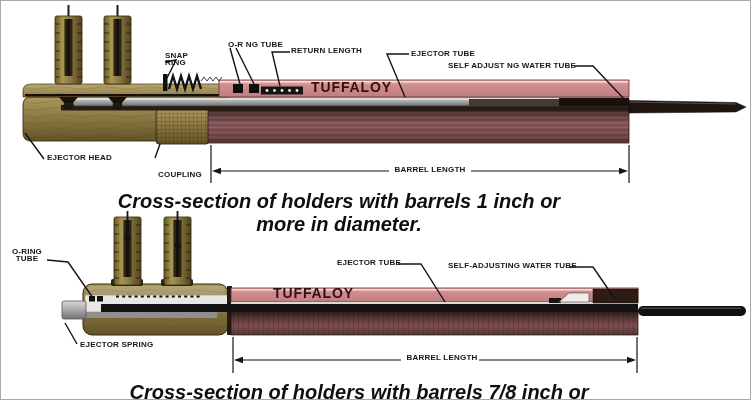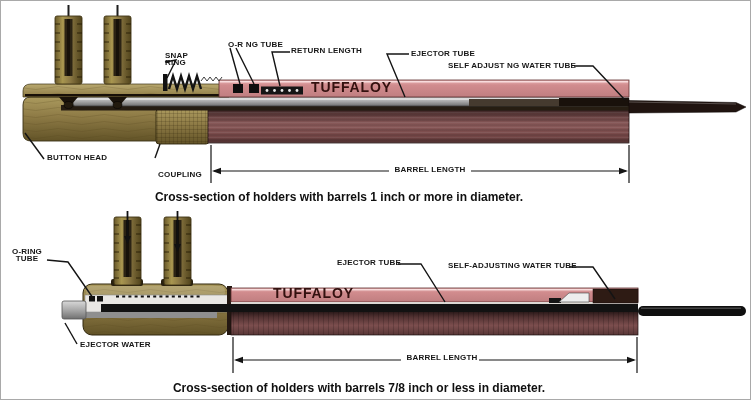--- a/index.html
+++ b/index.html
@@ -9,22 +9,22 @@
     font-family:"Liberation Sans", sans-serif;
   }
   .art{position:absolute; left:0; top:0;}
   .lbl{
     position:absolute; font-weight:700; font-size:8px; line-height:7px;
     letter-spacing:.2px; color:#161616; white-space:nowrap;
   }
   .center{text-align:center;}
   .brand{font-size:14px; letter-spacing:.9px; color:#33110f;}
   .caption{
-    position:absolute; width:460px; text-align:center; 
-    font-weight:700; font-size:12px; color:#0f0f0f;
+    position:absolute; width:460px; text-align:center; font-style:italic;
+    font-weight:700; font-size:20px; color:#0f0f0f;
   }
 </style>
 </head>
 <body>
 
 <div class="canvas">
 
   <svg class="art" width="751" height="400" viewBox="0 0 751 400">
     <defs>
       <linearGradient id="gBrassV" x1="0" y1="0" x2="0" y2="1">
@@ -265,29 +265,29 @@
 
   <div class="lbl" style="left:140px; top:51px;margin-left:24px;">
     <div>SNAP</div>
     <div>RING</div>
   </div>
   <div class="lbl" style="left:227px; top:40px;">O-R NG TUBE</div>
   <div class="lbl" style="left:290px; top:46px;">RETURN LENGTH</div>
   <div class="lbl" style="left:410px; top:49px;">EJECTOR TUBE</div>
   <div class="lbl" style="left:447px; top:61px;">SELF ADJUST NG WATER TUBE</div>
   <div class="lbl brand center" style="left:310px; top:83px; width:60px;">TUFFALOY</div>
-  <div class="lbl" style="left:46px; top:153px;">BUTTON HEAD</div>
+  <div class="lbl" style="left:46px; top:153px;">EJECTOR HEAD</div>
   <div class="lbl" style="left:157px; top:152px;margin-top:18px;">COUPLING</div>
   <div class="lbl center" style="left:389px; top:165px; width:80px;">BARREL LENGTH</div>
   <div class="caption" style="left:108px; top:189px;">Cross-section of holders with barrels 1 inch or more in diameter.</div>
 
   <div class="lbl center" style="left:6px; top:247px; width:40px;">
     <div>O-RING</div>
     <div>TUBE</div>
   </div>
   <div class="lbl" style="left:336px; top:258px;">EJECTOR TUBE</div>
   <div class="lbl" style="left:447px; top:261px;">SELF-ADJUSTING WATER TUBE</div>
   <div class="lbl brand center" style="left:272px; top:289px; width:58px;">TUFFALOY</div>
-  <div class="lbl" style="left:79px; top:340px;">EJECTOR WATER</div>
+  <div class="lbl" style="left:79px; top:340px;">EJECTOR SPRING</div>
   <div class="lbl center" style="left:401px; top:353px; width:80px;">BARREL LENGTH</div>
   <div class="caption" style="left:108px; top:380px;margin-left:20px;">Cross-section of holders with barrels 7/8 inch or less in diameter.</div>
 
 </div>
 
 </body></html>

